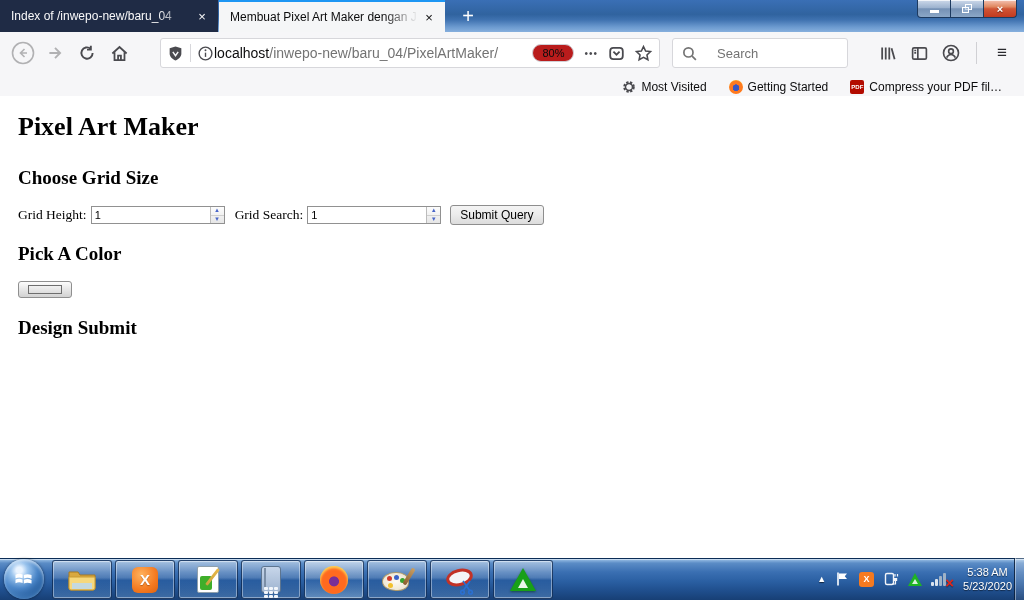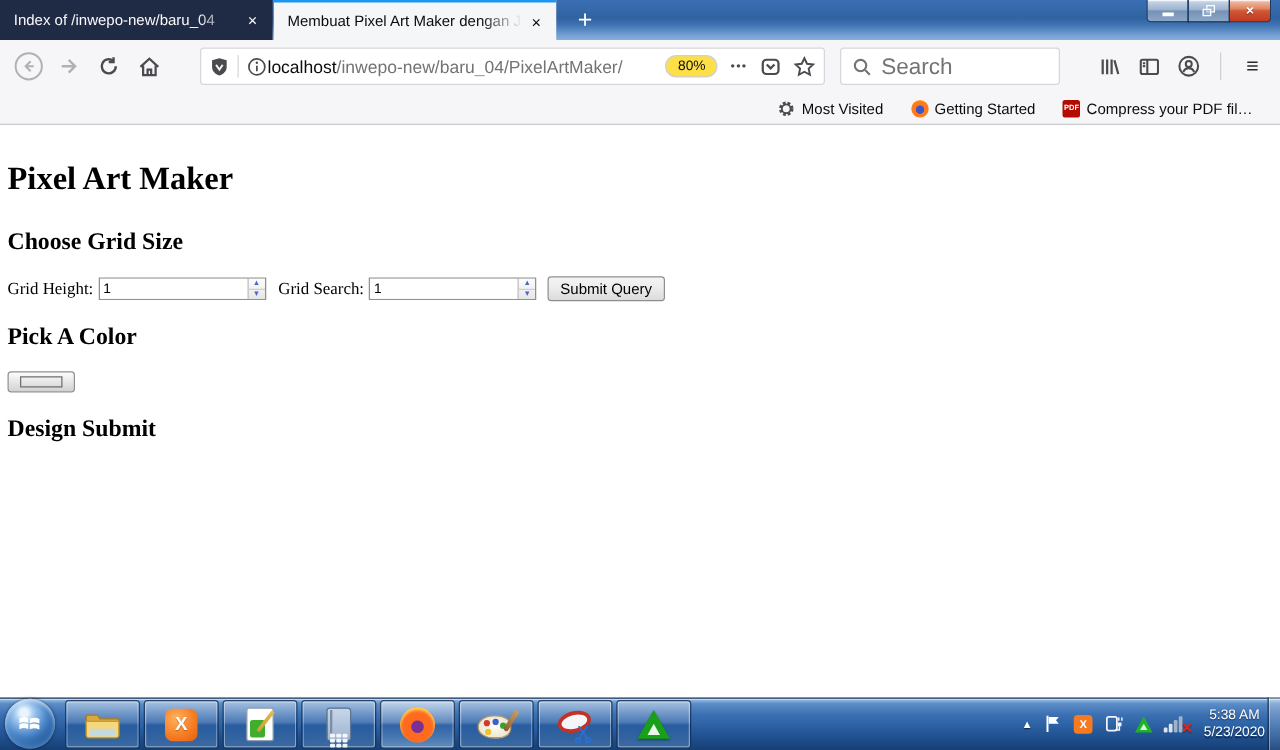--- a/index.html
+++ b/index.html
@@ -39,45 +39,45 @@
   
   .navbar { position:absolute; left:0; top:32px; width:1024px; height:42px; background:#f6f6f8;
     display:flex; align-items:center; padding:0 8px; }
   .nav-iconbtn { width:30px; height:30px; display:flex; align-items:center; justify-content:center; border-radius:2px; flex:0 0 auto; }
   .nav-iconbtn + .nav-iconbtn { margin-left:2px; }
   .urlbar { margin-left:26px; width:500px; height:30px; background:#fff; border:1px solid #d7d7db; border-radius:3px;
     display:flex; align-items:center; padding:0 6px; flex:0 0 auto; }
   .url-sep { width:1px; height:18px; background:#d7d7db; margin:0 6px; flex:0 0 auto; }
   .url-text { flex:1; font-size:14px; color:#737373; white-space:nowrap; overflow:hidden; }
   .url-text b { color:#0c0c0d; font-weight:normal; }
-  .zoom-pill { font-size:11px; color:#0c0c0d; background:#fde047; border:1px solid #d0d0d6; border-radius:10px;
+  .zoom-pill { font-size:11px; color:#0c0c0d; background:#b91c1c; border:1px solid #d0d0d6; border-radius:10px;
     padding:2px 9px; margin:0 6px; flex:0 0 auto; }
   .dots { font-size:10px; letter-spacing:1px; color:#4a4a4f; margin:0 4px; flex:0 0 auto; }
   .searchbox { margin-left:12px; width:176px; height:30px; background:#fff; border:1px solid #d7d7db; border-radius:3px;
     display:flex; align-items:center; padding:0 8px; flex:0 0 auto; }
-  .searchbox input { border:none; outline:none; flex:1; min-width:0; font-size:18px; color:#be185d;
-    font-family:"Liberation Sans",sans-serif; margin-left:7px; background:transparent; }
+  .searchbox input { border:none; outline:none; flex:1; min-width:0; font-size:13px; color:#be185d;
+    font-family:"Liberation Sans",sans-serif; margin-left:19px; background:transparent; }
   .searchbox input::placeholder { color:#737373; opacity:1; }
   .nav-right { display:flex; align-items:center; margin-left:24px; }
   .vsep { width:1px; height:22px; background:#d0d0d4; margin:0 10px; }
   .burger { font-size:17px; color:#2a2a2e; }
 
   
   .bookmarksbar { position:absolute; left:0; top:74px; width:1024px; height:26px; background:#f6f6f8;
     border-bottom:1px solid #cccccd; display:flex; align-items:center; padding-left:14px;justify-content:flex-end; }
   .bm-item { display:flex; align-items:center; margin-right:22px; font-size:12px; color:#0c0c0d; }
   .bm-item .bm-ic { margin-right:5px; display:flex; }
   .ff-ball { width:14px; height:14px; border-radius:50%;
     background:radial-gradient(circle at 50% 55%, #3a57c4 0 30%, #ff7a1f 34% 62%, #ffc226 78%, #ff8a00 100%); }
   .pdf-badge { width:14px; height:14px; background:#b30b00; border-radius:2px; color:#fff; font-size:6px; font-weight:bold;
     display:flex; align-items:center; justify-content:center; }
 
   
-  .page { position:absolute; left:0; top:112px; width:1024px; height:458px; background:#fff;
-    font-family:"Liberation Serif", serif; color:#000; padding-left:6px; }
+  .page { position:absolute; left:0; top:96px; width:1024px; height:458px; background:#fff;
+    font-family:"Liberation Serif", serif; color:#000; padding-left:18px; }
   .page h1 { font-size:26px; font-weight:bold; margin-top:17px; line-height:1.05; }
   .page h2 { font-size:19px; font-weight:bold; line-height:1.05; }
   .h2-grid   { margin-top:28px; }
   .form-row  { margin-top:17px; display:flex; align-items:center; }
   .form-row label { font-size:13.5px; }
   .numwrap { display:inline-flex; width:134px; height:18px; border:1px solid #919191; background:#fff; margin-left:4px; }
   .numwrap input { border:none; outline:none; flex:1; min-width:0; font-family:"Liberation Sans",sans-serif;
     font-size:11px; padding:0 3px; color:#000; }
   .spin { width:14px; display:flex; flex-direction:column; border-left:1px solid #bcbcbc;
     background:linear-gradient(180deg,#fdfdfd,#e6e6e6); }

